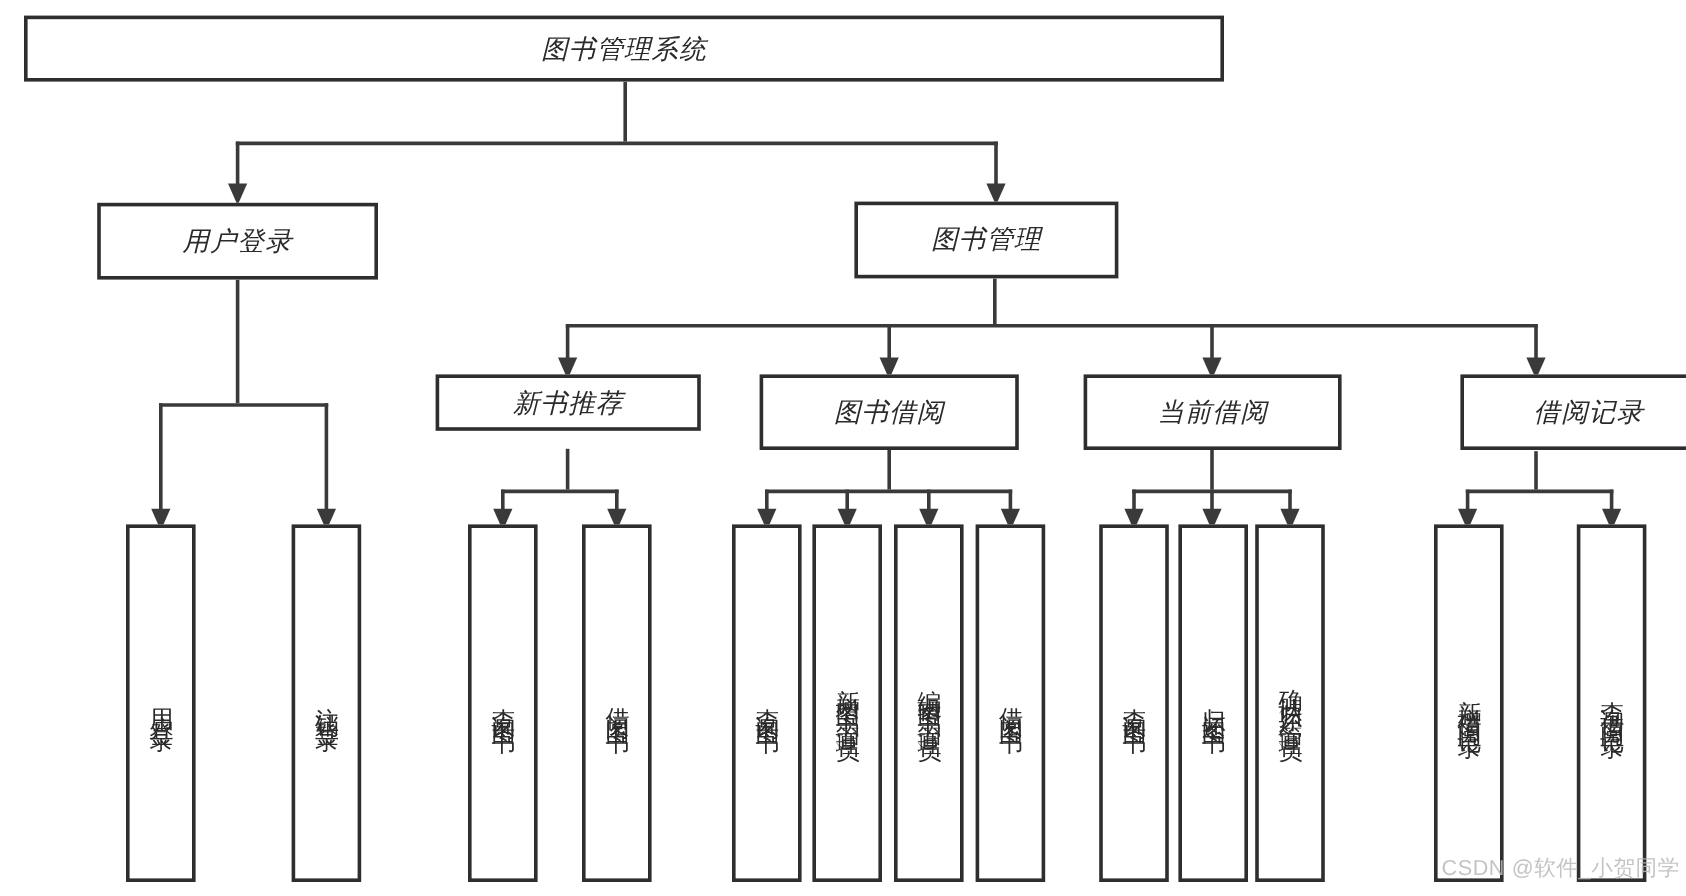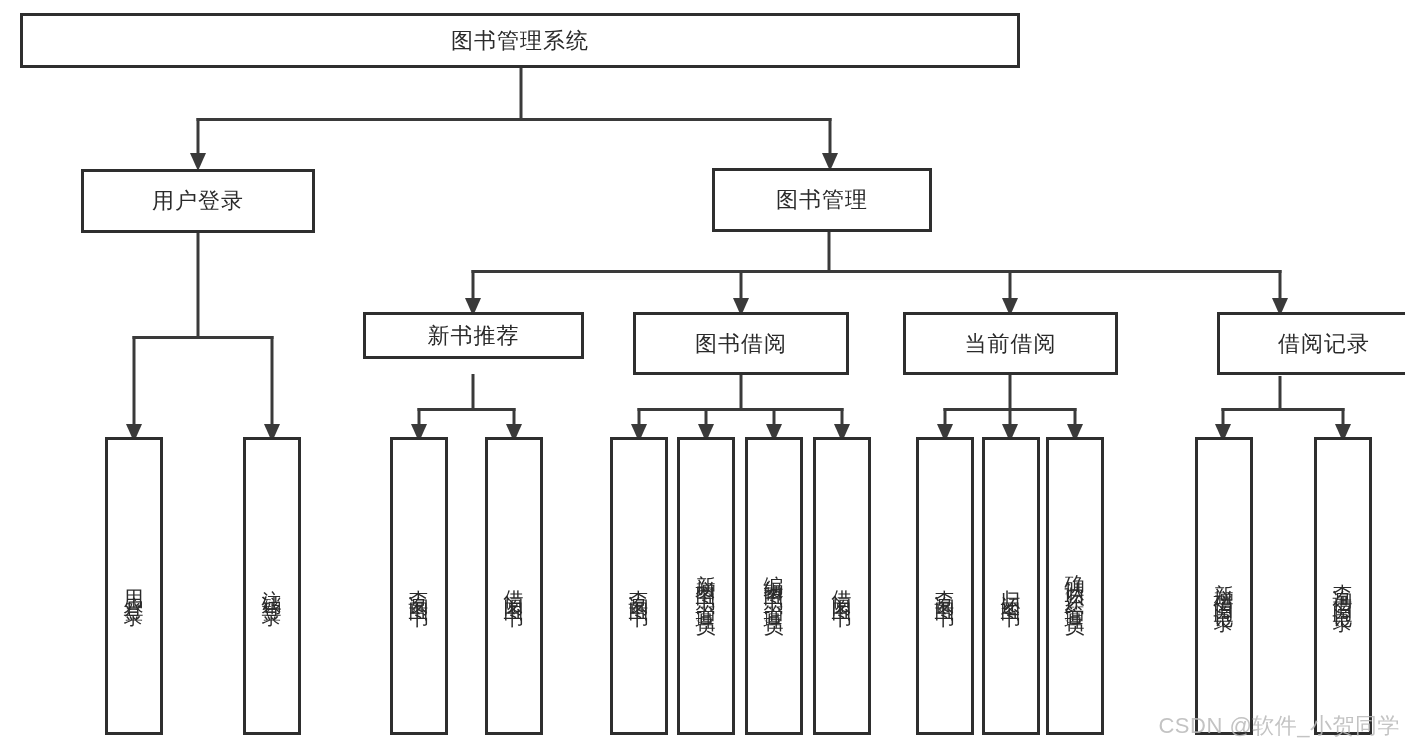--- a/index.html
+++ b/index.html
@@ -20,21 +20,21 @@
     position: absolute;
     box-sizing: border-box;
     background: #ffffff;
     border: 3px solid #2e2e2e;
     color: #2a2a2a;
     display: flex;
     align-items: center;
     justify-content: center;
     z-index: 1;
   }
-  .node.h { font-size: 22px; letter-spacing: 1px; }
+  .node.h { font-size: 22px; letter-spacing: 1px; font-style: italic; }
   .node.leaf {
     writing-mode: vertical-rl;
     text-orientation: mixed;
     font-size: 20px;
     letter-spacing: 6px;
     line-height: 1;
     top: 437px;
     height: 298px;
     width: 58px;
   }
@@ -57,21 +57,21 @@
   .l-c4 { left: 813px; }
   .l-d1 { left: 916px; }
   .l-d2 { left: 982px; }
   .l-d3 { left: 1046px; }
   .l-e1 { left: 1195px; width: 57px; }
   .l-e2 { left: 1314px; width: 57px; }
   #watermark {
     position: absolute;
     right: 5px;
     top: 711px;
-    font-size: 22px;
+    font-size: 18px;
     color: rgba(185, 185, 185, 0.85);
     z-index: 5;
     letter-spacing: 0.5px;
     white-space: nowrap;
   }
 </style>
 </head>
 <body>
 
 <div id="stage">

